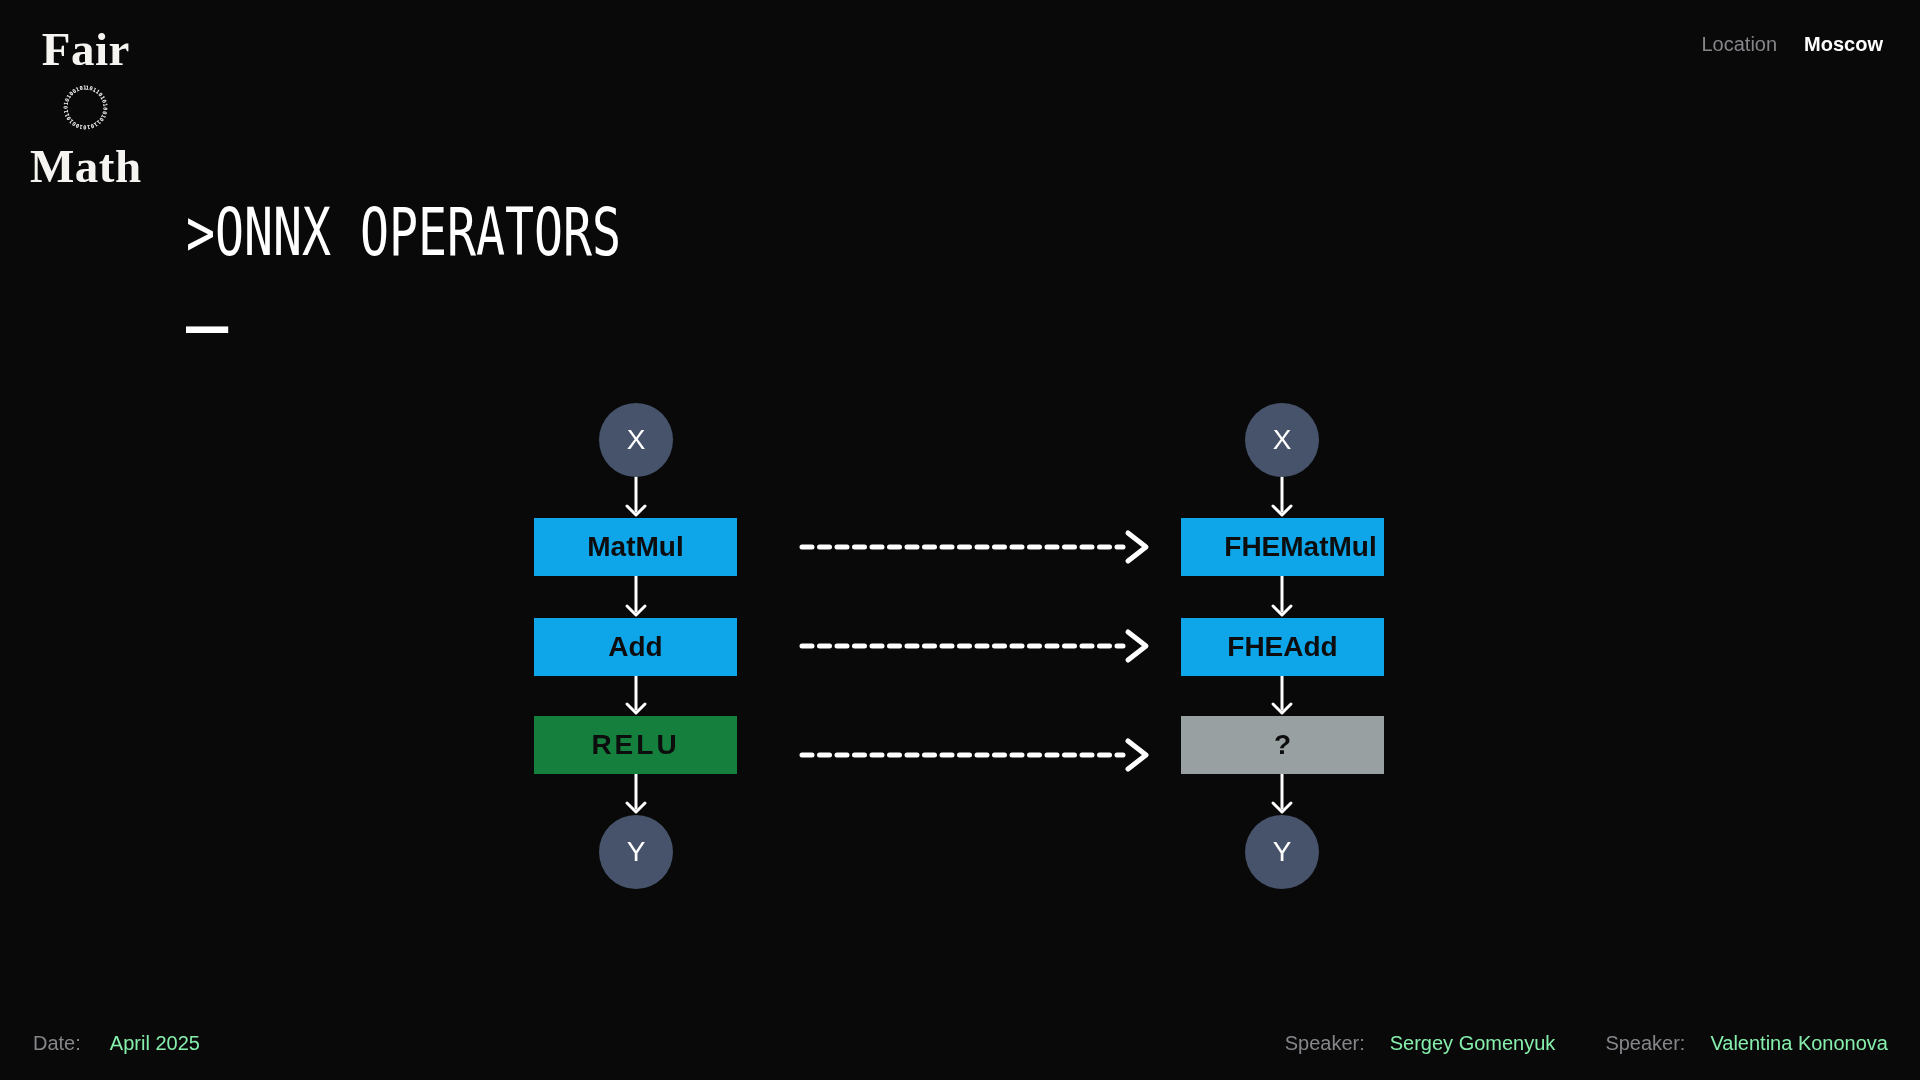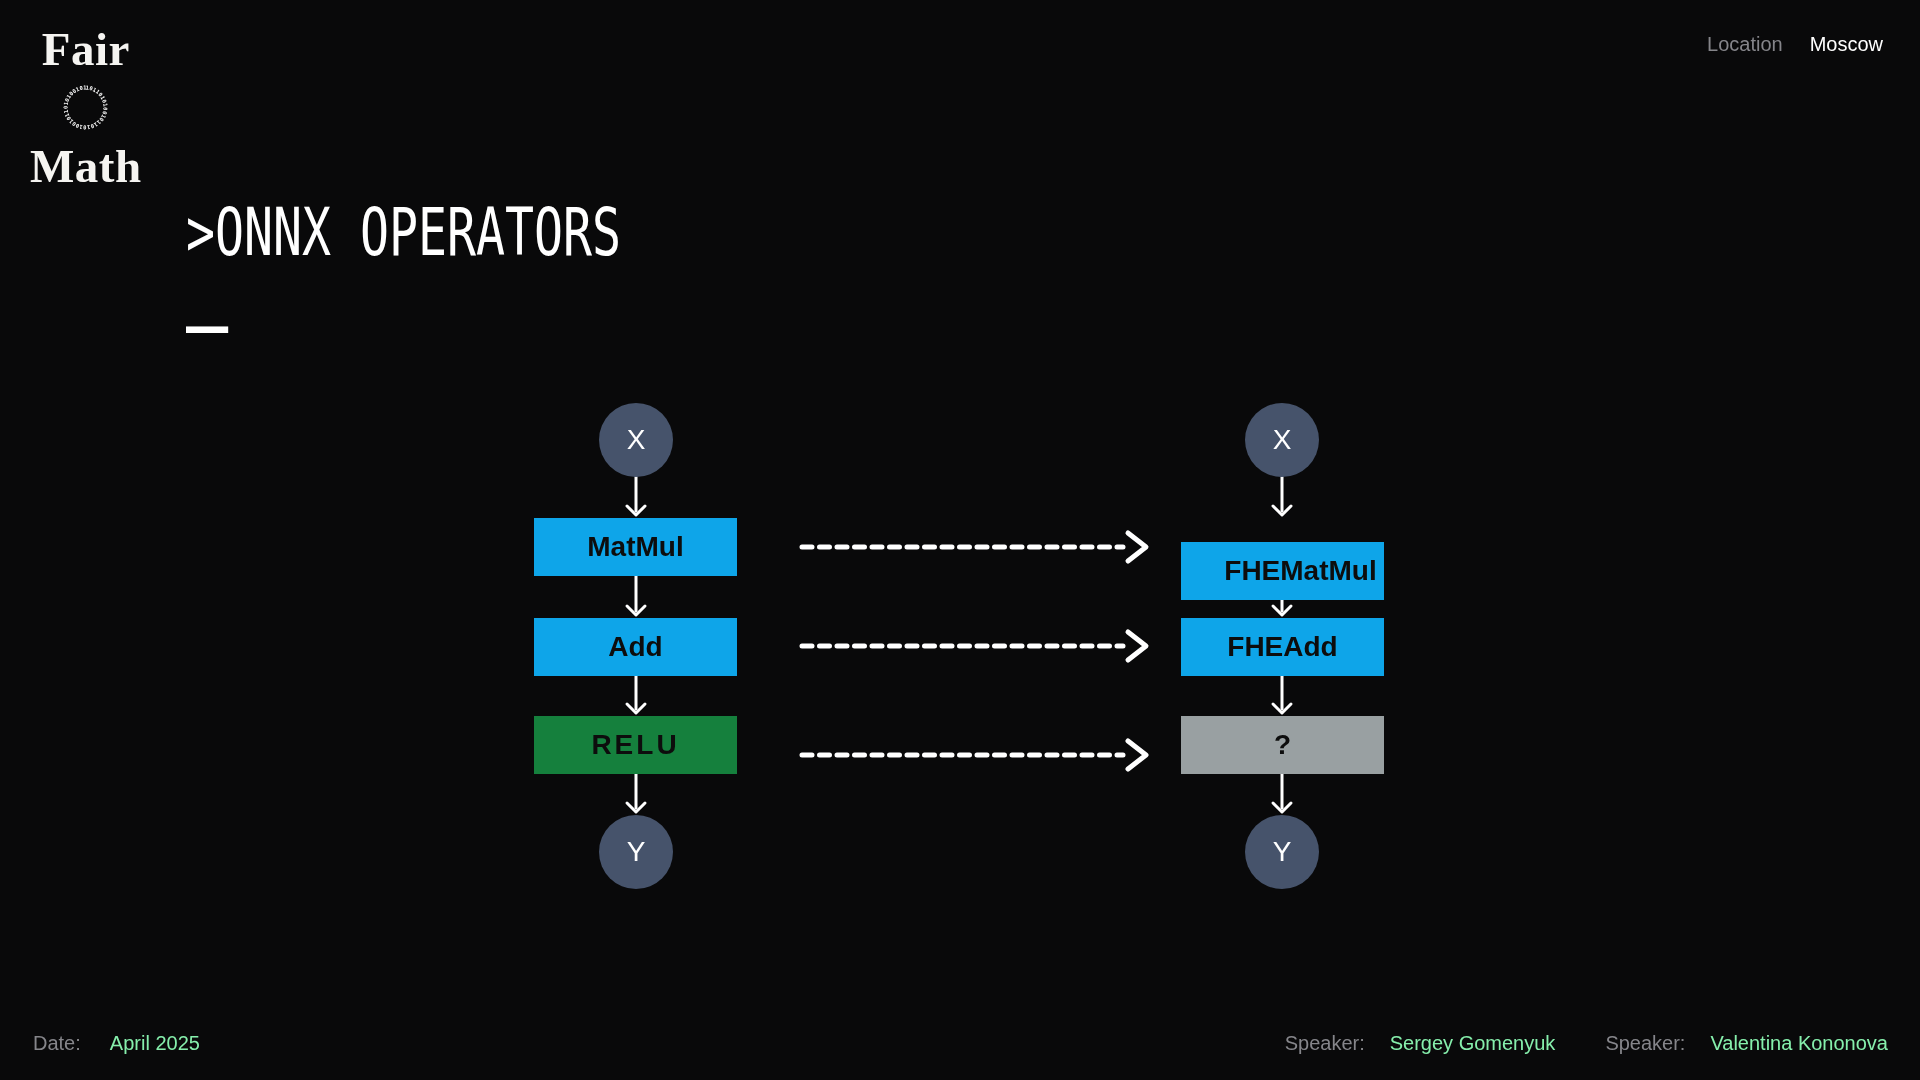--- a/index.html
+++ b/index.html
@@ -16,21 +16,21 @@
     display:flex; align-items:center; gap:7px;
     font-family:"Liberation Serif", serif; font-weight:700;
     font-size:47px; color:#f5f4f1; letter-spacing:0.5px;flex-direction:column;
   }
   .logo-ring { width:49px; height:49px; display:block; }
   .top-right {
     position:absolute; right:37px; top:33px;
     display:flex; gap:27px; font-size:20px; align-items:baseline;
   }
   .lbl-gray { color:#85858a; }
-  .val-white { color:#ffffff; font-weight:400; }
+  .val-white { color:#ffffff; font-weight:700; }
 
   
   .title {
     position:absolute; left:186px; top:194px;
     font-family:"DejaVu Sans Mono", monospace;
     font-size:66px; font-weight:400; color:#ffffff; white-space:pre;
   }
   .title .squeeze { display:inline-block; transform:scaleX(0.73); transform-origin:left center; }
   .cursor {
     position:absolute; left:186px; top:252px;
@@ -135,21 +135,21 @@
   <div class="opbox op-red" style="left:534px; top:716px;">
     <span>RELU</span>
   </div>
   <div class="node" style="left:599px; top:815px;">
     <span>Y</span>
   </div>
 
   <div class="node" style="left:1245px; top:403px;">
     <span>X</span>
   </div>
-  <div class="opbox op-green" style="left:1181px; top:542px;padding-left:36px;">
+  <div class="opbox op-green" style="left:1181px; top:518px;padding-left:36px;">
     <span>FHEMatMul</span>
   </div>
   <div class="opbox op-green" style="left:1181px; top:618px;">
     <span>FHEAdd</span>
   </div>
   <div class="opbox op-gray" style="left:1181px; top:716px;">
     <span>?</span>
   </div>
   <div class="node" style="left:1245px; top:815px;">
     <span>Y</span>

